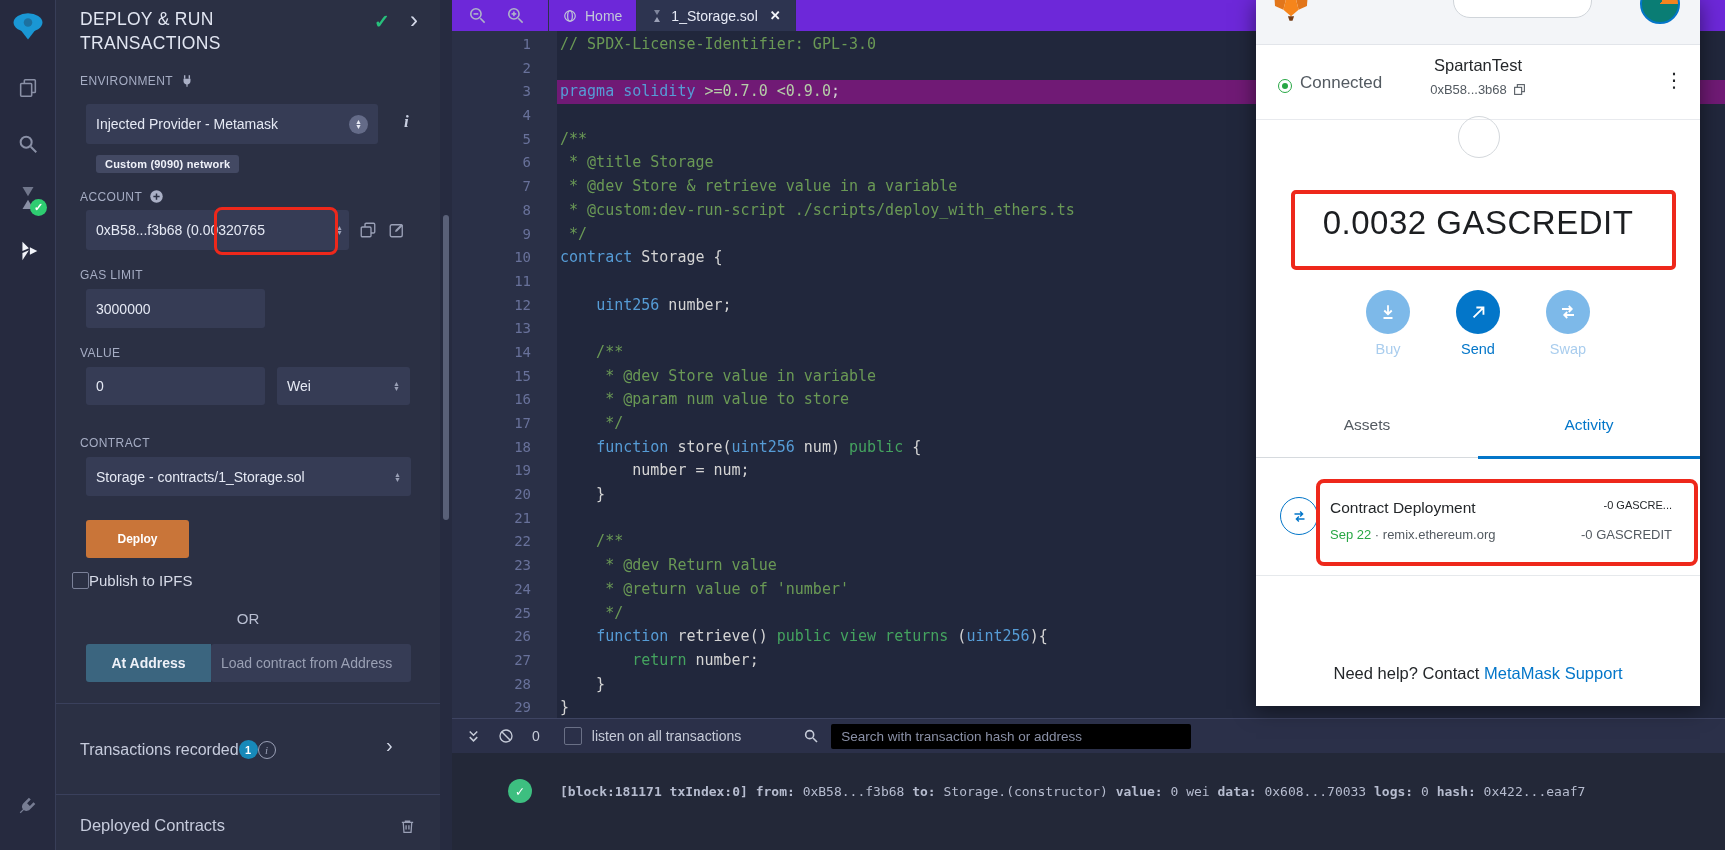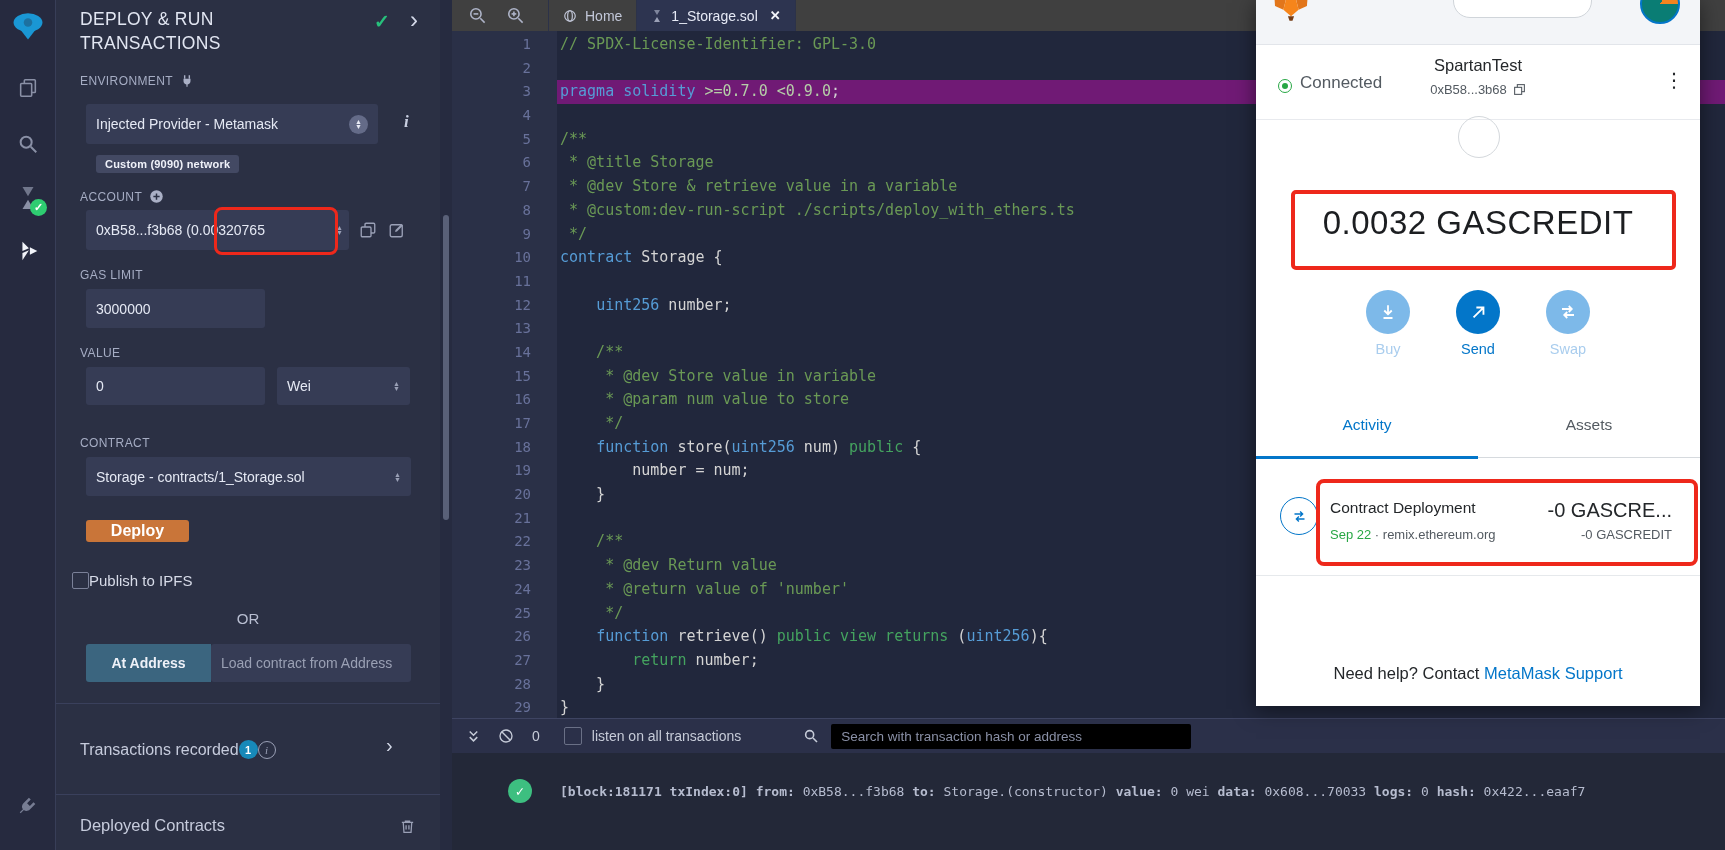--- a/index.html
+++ b/index.html
@@ -19,41 +19,41 @@
   .p-chev{position:absolute;left:354px;top:6px;color:#d3d8e8;font-size:24px;}
   .plabel{position:absolute;left:24px;font-size:12px;color:#a6adc4;letter-spacing:.4px;display:flex;align-items:center;gap:7px;}
   .ctrl{position:absolute;background:#363c55;border-radius:3px;color:#e5e9f4;font-size:14px;display:flex;align-items:center;padding:0 10px;}
   .updn{display:inline-flex;flex-direction:column;font-size:7px;line-height:5px;color:#9aa0b6;margin-left:auto;}
   .updn-circ{margin-left:auto;width:19px;height:19px;border-radius:50%;background:#646b88;display:flex;align-items:center;justify-content:center;}
   .updn-circ .updn{margin-left:0;color:#e8ebf5;}
   .net-badge{position:absolute;left:40px;top:155px;background:#434963;color:#f0f2fa;font-size:11px;font-weight:bold;
        padding:3px 9px;border-radius:3px;letter-spacing:.2px;}
   .iinfo{position:absolute;left:348px;top:112px;color:#c9cfe1;font-family:"Liberation Serif",serif;font-style:italic;font-weight:bold;font-size:17px;}
   input.tin{border:none;outline:none;background:#363c55;color:#e5e9f4;font-size:14px;border-radius:3px;padding:0 10px;font-family:"Liberation Sans",sans-serif;}
-  .deploy-btn{position:absolute;left:30px;top:520px;width:103px;height:22px;background:#c97539;border:none;border-radius:3px;
-       color:#fff;font-size:16px;font-weight:bold;font-family:"Liberation Sans",sans-serif;cursor:pointer;}
+  .deploy-btn{position:absolute;left:30px;top:520px;width:103px;height:38px;background:#c97539;border:none;border-radius:3px;
+       color:#fff;font-size:12px;font-weight:bold;font-family:"Liberation Sans",sans-serif;cursor:pointer;}
   .chk{width:17px;height:17px;border:1px solid #7a8098;border-radius:2px;background:transparent;}
   .or{position:absolute;left:30px;top:610px;width:324px;text-align:center;color:#b9bfd2;font-size:15px;}
   .ata-btn{position:absolute;left:30px;top:644px;width:125px;height:38px;background:#3b657f;border:none;border-radius:3px 0 0 3px;
        color:#eef1f8;font-size:14px;font-weight:bold;font-family:"Liberation Sans",sans-serif;cursor:pointer;}
   .ata-in{position:absolute;left:155px;top:644px;width:200px;height:38px;border-radius:0 3px 3px 0;background:#3f4560;font-size:13px;}
   .ata-in::placeholder{color:#9aa0b4;}
   .sect{position:absolute;left:0;top:703px;width:384px;height:92px;border-top:1px solid #3a405c;border-bottom:1px solid #3a405c;}
   .trow{position:absolute;left:24px;top:36px;display:flex;align-items:center;gap:0;color:#c6cbdc;font-size:16px;}
   .cnt-badge{width:19px;height:19px;border-radius:50%;background:#1789b9;color:#fff;font-size:11px;font-weight:bold;
        display:flex;align-items:center;justify-content:center;}
   .icirc{width:18px;height:18px;border-radius:50%;border:1.4px solid #9aa0b6;color:#9aa0b6;font-size:11px;
        font-family:"Liberation Serif",serif;font-style:italic;display:flex;align-items:center;justify-content:center;}
   .sect-chev{position:absolute;left:330px;top:30px;color:#d3d8e8;font-size:20px;}
   .dc-row{position:absolute;left:24px;top:816px;width:336px;display:flex;align-items:center;color:#c6cbdc;font-size:16.5px;}
   .pscroll{position:absolute;left:440px;top:0;width:12px;height:850px;background:#262b40;z-index:4;}
   .pthumb{position:absolute;left:3px;top:215px;width:6px;height:305px;border-radius:3px;background:#596078;}
   
   .editor{position:absolute;left:452px;top:0;right:0;height:718px;background:#21273c;overflow:hidden;}
-  .tabbar{position:absolute;left:0;top:0;right:0;height:31px;background:#404040;display:flex;align-items:center;}
+  .tabbar{position:absolute;left:0;top:0;right:0;height:31px;background:#6d28d9;display:flex;align-items:center;}
   .tb-ico{width:38px;display:flex;justify-content:center;color:#aeb4c8;}
   .tab{height:31px;display:flex;align-items:center;gap:8px;padding:0 14px;color:#c2c7d8;font-size:14px;border-right:1px solid #2c3249;}
   .tab.first{margin-left:14px;border-left:1px solid #2c3249;}
   .tab.active{background:#2d3450;color:#e6eaf6;}
   .tab .x{color:#f2f4fa;font-size:13px;font-weight:bold;margin-left:4px;}
   .gutter{position:absolute;left:0;top:31px;width:105px;bottom:0;background:#2a3047;color:#68719a;
        font-family:"DejaVu Sans Mono",monospace;font-size:14px;text-align:right;padding:2px 0 0 0;}
   .gutter .ln{height:23.7px;line-height:23.7px;padding-right:26px;}
   .code{position:absolute;left:105px;top:31px;right:0;bottom:0;padding-top:2px;
        font-family:"DejaVu Sans Mono",monospace;font-size:15px;white-space:pre;}
@@ -92,21 +92,21 @@
   .c-light{background:#7db9e9;} .c-strong{background:#0376c9;}
   .l-light{color:#a9cdee;} .l-strong{color:#0376c9;}
   .mm-tabs{position:absolute;left:0;top:408px;width:100%;height:49px;border-bottom:1px solid #d6dade;display:flex;}
   .mm-tab{flex:1;text-align:center;padding-top:8px;font-size:15.5px;color:#535a61;position:relative;cursor:pointer;}
   .mm-tab.active{color:#0376c9;}
   .mm-tab.active::after{content:'';position:absolute;left:0;right:0;bottom:-2px;height:3px;background:#0376c9;}
   .mm-item{position:absolute;left:0;top:480px;width:100%;height:78px;}
   .mm-item .ic{position:absolute;left:24px;top:17px;width:36px;height:36px;border:1.5px solid #0376c9;border-radius:50%;
       display:flex;align-items:center;justify-content:center;color:#0376c9;}
   .mm-item .t1{position:absolute;left:74px;top:19px;font-size:15.5px;color:#24272a;}
-  .mm-item .a1{position:absolute;right:28px;top:19px;font-size:20px;color:#24272a;}
+  .mm-item .a1{position:absolute;right:28px;top:19px;font-size:11px;color:#24272a;}
   .mm-item .t2{position:absolute;left:74px;top:47px;font-size:13px;color:#535a61;}
   .mm-item .t2 .grn{color:#28a745;}
   .mm-item .a2{position:absolute;right:28px;top:47px;font-size:13px;color:#535a61;}
   .mm-div{position:absolute;left:0;top:575px;width:100%;border-top:1px solid #e6e9ec;}
   .mm-foot{position:absolute;left:0;top:664px;width:100%;text-align:center;font-size:16.5px;color:#24272a;}
   .mm-foot a{color:#0376c9;text-decoration:none;}
   
   .ann{position:absolute;border:4px solid #ee281b;border-radius:5px;z-index:60;pointer-events:none;}
   .ann1{left:214px;top:207px;width:118px;height:42px;border-width:3px;border-radius:8px;}
   .ann2{left:1291px;top:190px;width:377px;height:72px;}
@@ -422,22 +422,22 @@
     <div class="mm-act" style="left:272px">
       <span class="circ c-light">
         <svg width="18" height="18" viewBox="0 0 24 24" fill="none" stroke="#fff" stroke-width="2.4">
           <path d="M4 8 h13 M13 4 l4 4 -4 4 M20 16 H7 M11 12 l-4 4 4 4"></path>
         </svg>
       </span>
       <div class="lbl l-light">Swap</div>
     </div>
 
     <div class="mm-tabs">
+      <div class="mm-tab">Assets</div>
       <div class="mm-tab active">Activity</div>
-      <div class="mm-tab">Assets</div>
     </div>
 
     <div class="mm-item">
       <span class="ic">
         <svg width="15" height="15" viewBox="0 0 24 24" fill="none" stroke="#0376c9" stroke-width="2.2">
           <path d="M4 8 h13 M13 4 l4 4 -4 4 M20 16 H7 M11 12 l-4 4 4 4"></path>
         </svg>
       </span>
       <span class="t1">Contract Deployment</span>
       <span class="a1">-0 GASCRE...</span>

